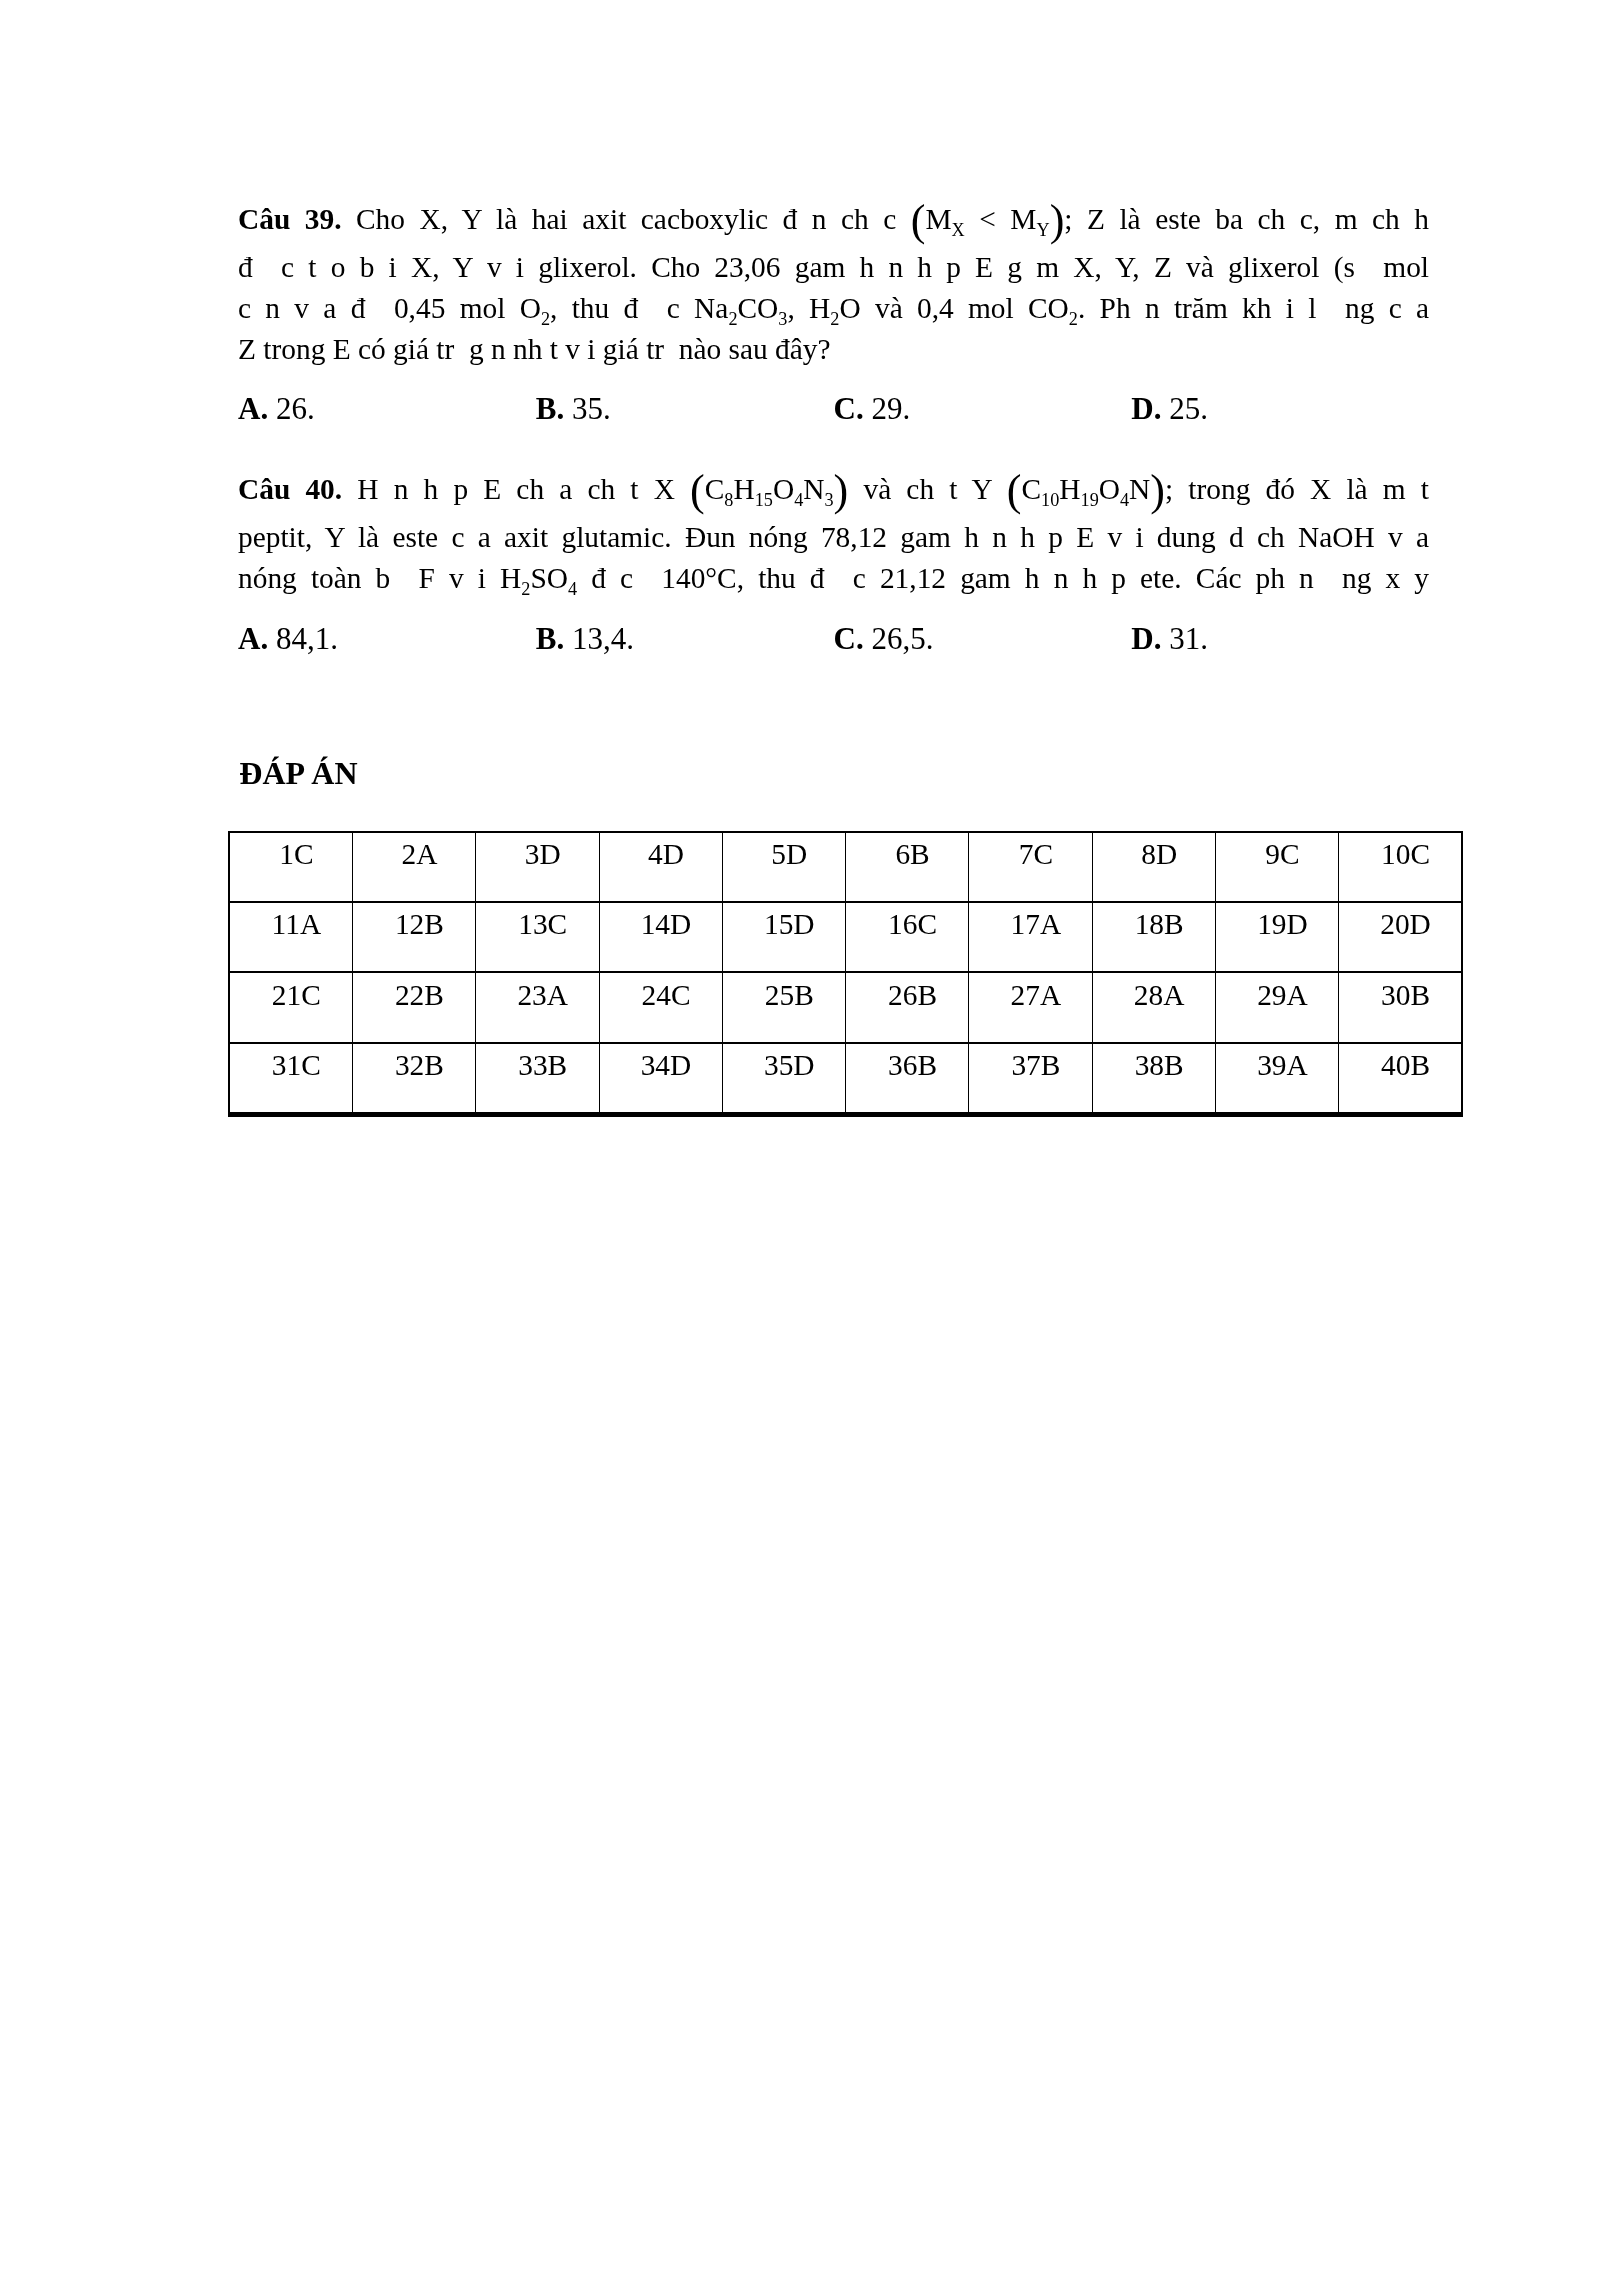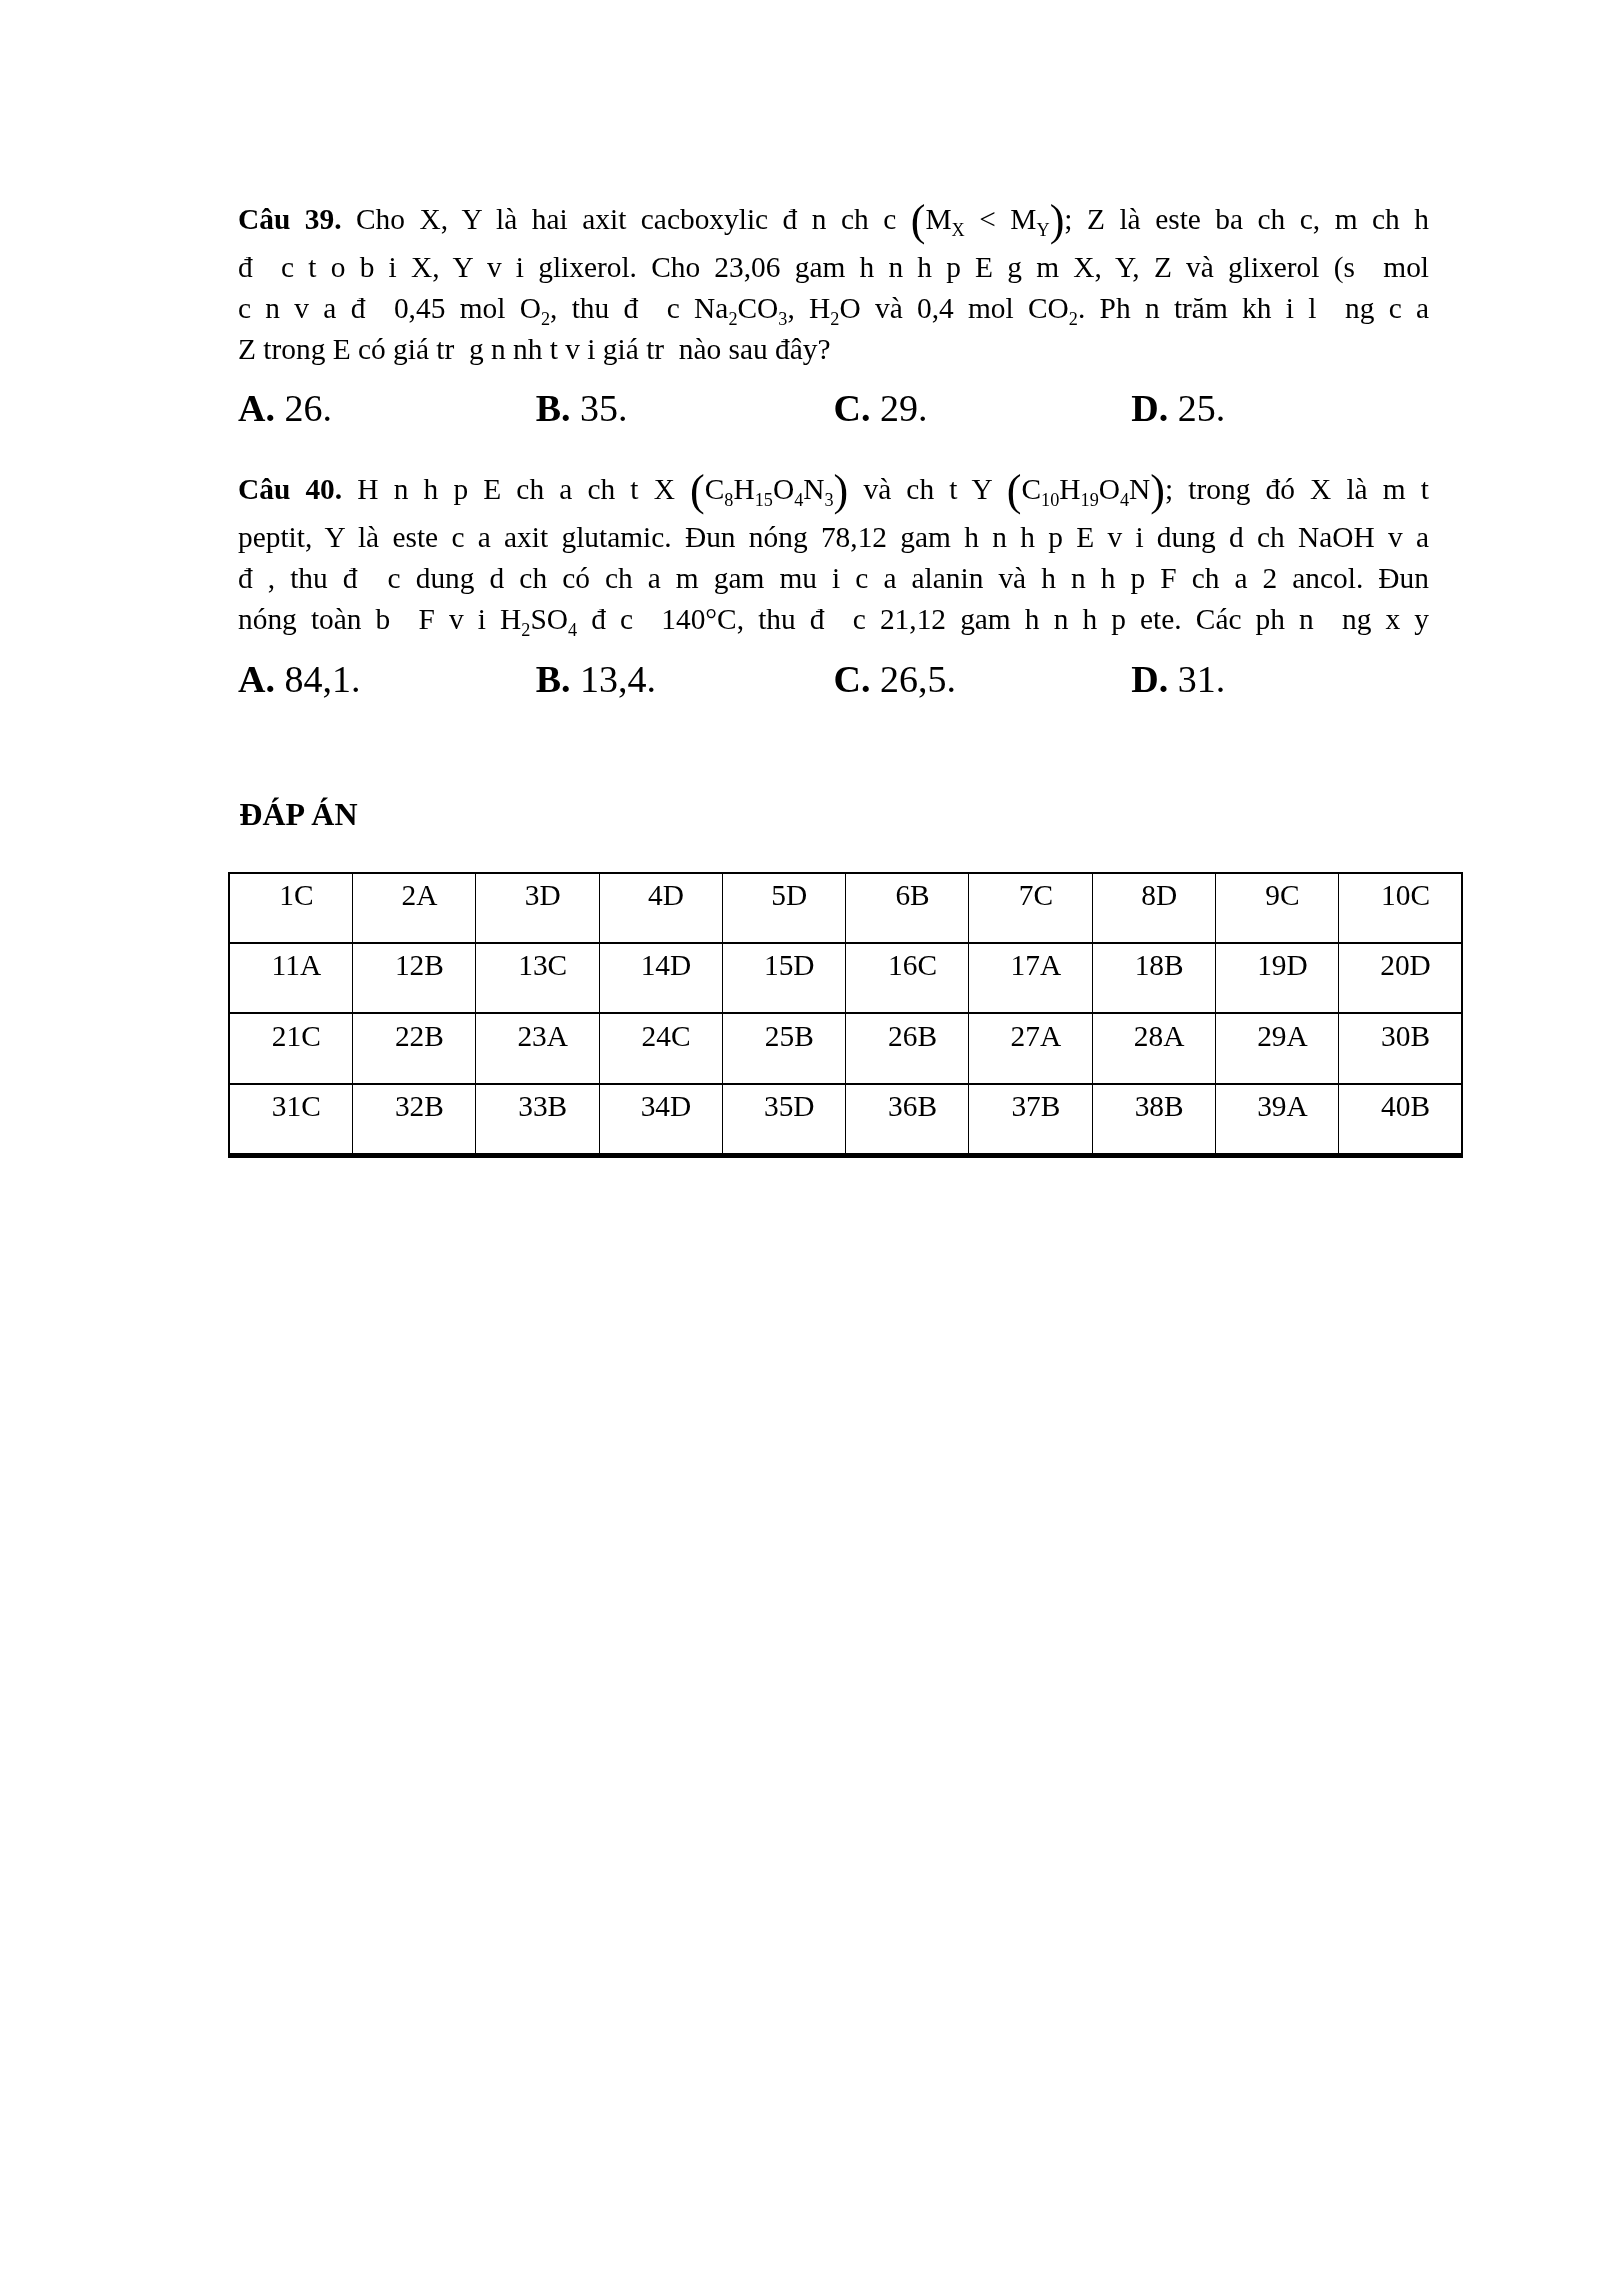--- a/index.html
+++ b/index.html
@@ -9,21 +9,21 @@
     color:#000;
     -webkit-font-smoothing:antialiased;
   }
   .page{padding:195px 194px 0 194px;margin-left:44px;}
   .qline{font-size:29.4px;line-height:41px;white-space:normal;}
   .intro{line-height:48px;margin-bottom:3.9px;}
   .just{text-align:justify;text-align-last:justify;}
   .qlabel{font-weight:bold;}
   sub{font-size:0.62em;line-height:0;}
   .bp{font-size:1.5em;line-height:0;font-weight:normal;vertical-align:-0.14em;}
-  .options{display:flex;margin-top:19.6px;font-size:38px;line-height:39px;}
+  .options{display:flex;margin-top:19.6px;font-size:31px;line-height:39px;}
   .option{width:25%;}
   .option b{font-weight:bold;}
   .question{margin:0;}
   #q40{margin-top:37px;}
   .answer-title{font-size:32px;font-weight:bold;margin:96px 0 0 1.3px;line-height:39px;}
   table.key{border-collapse:collapse;table-layout:fixed;width:1235px;margin:38px 0 0 -9.8px;
     border:2px solid #000;border-bottom:5.9px solid #000;}
   table.key td{border:1.3px solid #000;height:63px;vertical-align:top;
     padding:5.2px 0 0 10.5px;font-size:29.4px;font-weight:normal;text-align:center;}
   table.key tr:nth-child(n+2) td{border-top:2.6px solid #000;}
@@ -52,21 +52,20 @@
       </div>
   </section>
 
   <section class="question" id="q40">
     <div class="qline intro just">
       <b class="qlabel">Câu 40.</b><span> H n h p E ch a ch t X <span class="bp">(</span>C<sub>8</sub>H<sub>15</sub>O<sub>4</sub>N<sub>3</sub><span class="bp">)</span> và ch t Y <span class="bp">(</span>C<sub>10</sub>H<sub>19</sub>O<sub>4</sub>N<span class="bp">)</span>; trong đó X là m t</span>
     </div>
     <div class="qbody">
 
     <div class="qline body-line just">peptit, Y là este c a axit glutamic. Đun nóng 78,12 gam h n h p E v i dung d ch NaOH v a</div>
-        <div class="qline body-line just">đ , thu đ&nbsp; c dung d ch có ch a m gam mu i c a alanin và h n h p F ch a 2 ancol. Đun</div>
         <div class="qline body-line just">nóng toàn b&nbsp; F v i H<sub>2</sub>SO<sub>4</sub> đ c &nbsp;140°C, thu đ&nbsp; c 21,12 gam h n h p ete. Các ph n&nbsp; ng x y</div>
       </div>
     <div class="options">
 
     <div class="option"><b>A.</b> <span>84,1.</span></div>
         <div class="option"><b>B.</b> <span>13,4.</span></div>
         <div class="option"><b>C.</b> <span>26,5.</span></div>
         <div class="option"><b>D.</b> <span>31.</span></div>
       </div>
   </section>

